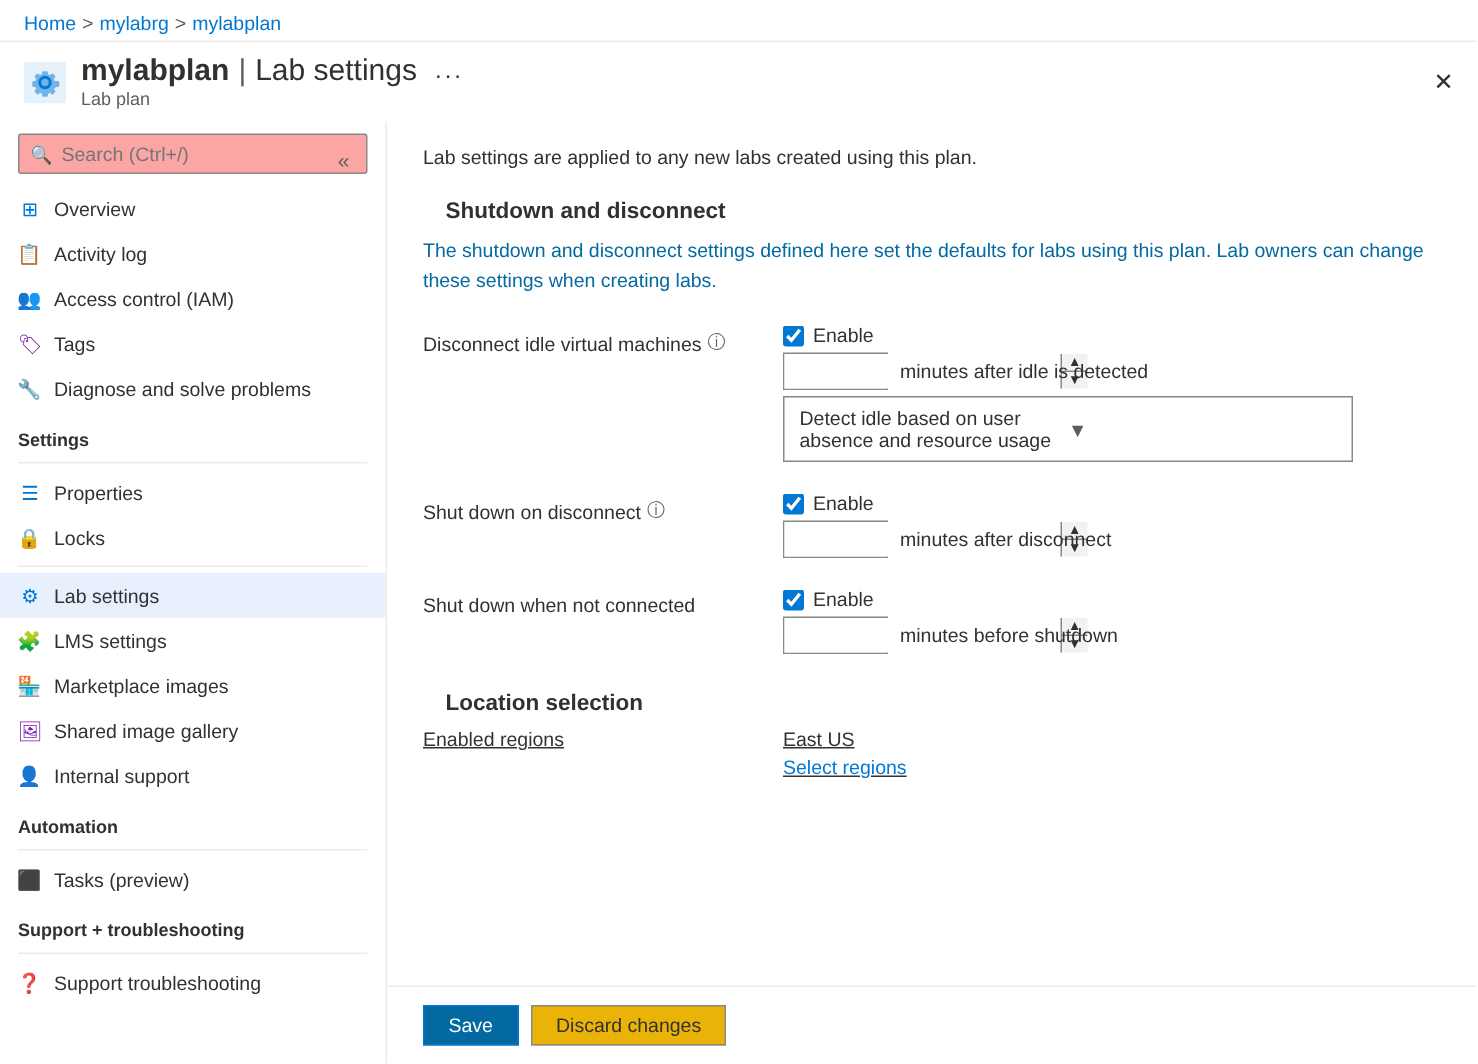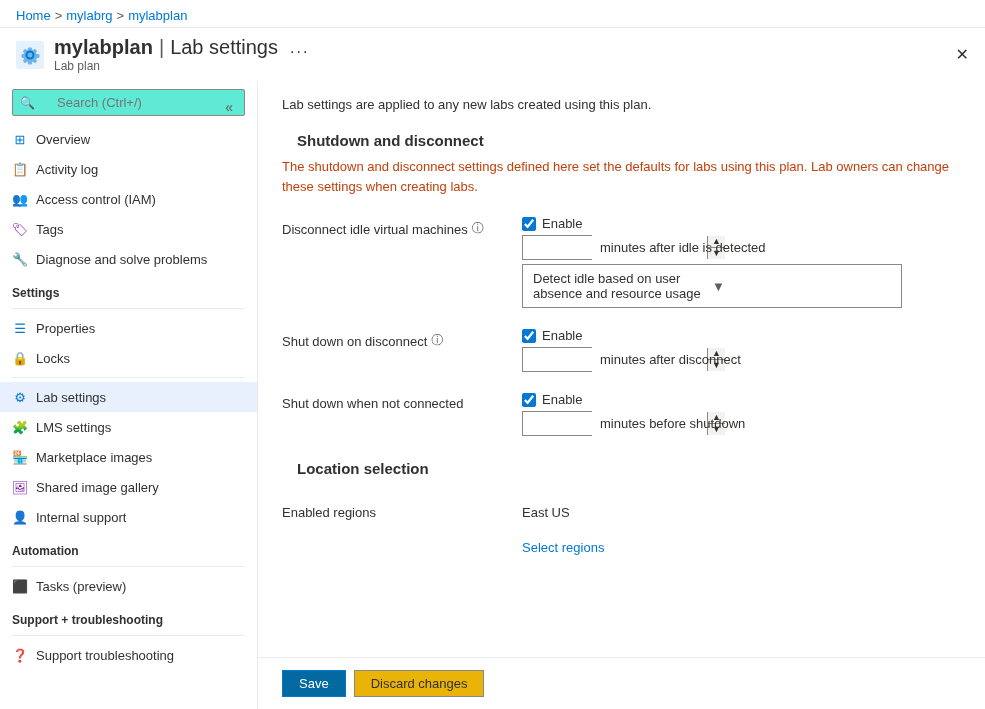--- a/index.html
+++ b/index.html
@@ -16,38 +16,38 @@
     .page-header-left { display: flex; align-items: center; gap: 10px; }
     .page-header-icon { width: 28px; height: 28px; display: flex; align-items: center; justify-content: center; }
     .close-btn { cursor: pointer; font-size: 16px; color: #323130; background: none; border: none; }
 
     
     .main-layout { display: flex; flex: 1; overflow: hidden; }
 
     
     .sidebar { width: 258px; border-right: 1px solid #edebe9; display: flex; flex-direction: column; overflow-y: auto; padding-bottom: 8px; }
     .sidebar-search { margin: 8px 12px; }
-    .sidebar-search input { width: 100%; padding: 5px 8px 5px 44px; border: 1px solid #8a8886; border-radius: 2px; font-size: 13px; background: #5eead4; }
+    .sidebar-search input { width: 100%; padding: 5px 8px 5px 28px; border: 1px solid #8a8886; border-radius: 2px; font-size: 13px; background: #fca5a5; }
     .search-wrapper { position: relative; }
     .search-icon-inner { position: absolute; left: 8px; top: 50%; transform: translateY(-50%); color: #605e5c; font-size: 12px; }
     .collapse-btn { position: absolute; right: 12px; top: 10px; cursor: pointer; color: #605e5c; font-size: 14px; }
 
     .nav-item { display: flex; align-items: center; gap: 8px; padding: 7px 12px; cursor: pointer; color: #323130; text-decoration: none; }
     .nav-item.active { background: #e8f0fe; }
     .nav-item .nav-icon { width: 16px; height: 16px; display: flex; align-items: center; justify-content: center; flex-shrink: 0; }
 
     .section-label { padding: 12px 12px 4px 12px; font-size: 12px; font-weight: 600; color: #323130; }
     .section-divider { border: none; border-top: 1px solid #edebe9; margin: 4px 12px; }
 
     
     .content { flex: 1; overflow-y: auto; padding: 16px 24px; }
     .content-description { color: #323130; font-size: 13px; margin-bottom: 20px; }
 
     .section-title { font-size: 15px; font-weight: 600; margin-bottom: 8px; margin-left: 15px; }
-    .section-description { font-size: 13px; color: #c2410c; margin-bottom: 20px; line-height: 1.5; }
+    .section-description { font-size: 13px; color: #0369a1; margin-bottom: 20px; line-height: 1.5; }
 
     .settings-row { display: flex; align-items: flex-start; margin-bottom: 20px; }
     .settings-label { width: 240px; flex-shrink: 0; padding-top: 4px; display: flex; align-items: flex-end; gap: 4px; }
     .settings-controls { display: flex; flex-direction: column; gap: 4px; }
 
     .checkbox-row { display: flex; align-items: center; gap: 6px; }
     .checkbox { width: 14px; height: 14px; accent-color: #0078d4; cursor: pointer; }
 
     .spinner-input-row { display: flex; align-items: center; gap: 8px; }
     .spinner-input { display: flex; align-items: stretch; border: 1px solid #8a8886; width: 70px; }
@@ -56,23 +56,23 @@
     .spinner-btn { flex: 1; background: #f3f2f1; border: none; cursor: pointer; padding: 0 4px; font-size: 9px; line-height: 1; display: flex; align-items: center; justify-content: center; }
     .spinner-btn:first-child { border-bottom: 1px solid #8a8886; }
 
     .info-icon { color: #605e5c; font-size: 12px; cursor: help; }
 
     .select-control { display: flex; align-items: center; border: 1px solid #8a8886; padding: 6px 10px; width: 380px; cursor: pointer; background: #fff; }
     .select-control span { flex: 1; font-size: 13px; }
     .select-arrow { color: #605e5c; font-size: 10px; }
 
     .location-section { margin-top: 24px; }
-    .location-row { display: flex; align-items: flex-start; margin-top: 28px; }
+    .location-row { display: flex; align-items: flex-start; margin-top: 8px; text-decoration: underline; }
     .location-label { width: 240px; flex-shrink: 0; font-size: 13px; }
-    .location-value { display: flex; flex-direction: column; gap: 20px; }
+    .location-value { display: flex; flex-direction: column; gap: 4px; }
     .region-value { font-size: 13px; }
     .select-regions-link { color: #0078d4; text-decoration: none; font-size: 13px; cursor: pointer; }
 
     
     .content-footer { border-top: 1px solid #edebe9; padding: 12px 24px; display: flex; gap: 8px; }
     .btn-save { background: #0369a1; color: #fff; border: 1px solid #0078d4; padding: 5px 16px; cursor: pointer; font-size: 13px; }
     .btn-discard { background: #eab308; color: #323130; border: 1px solid #8a8886; padding: 5px 16px; cursor: pointer; font-size: 13px; }
 
     
     .sidebar::-webkit-scrollbar { width: 6px; }

